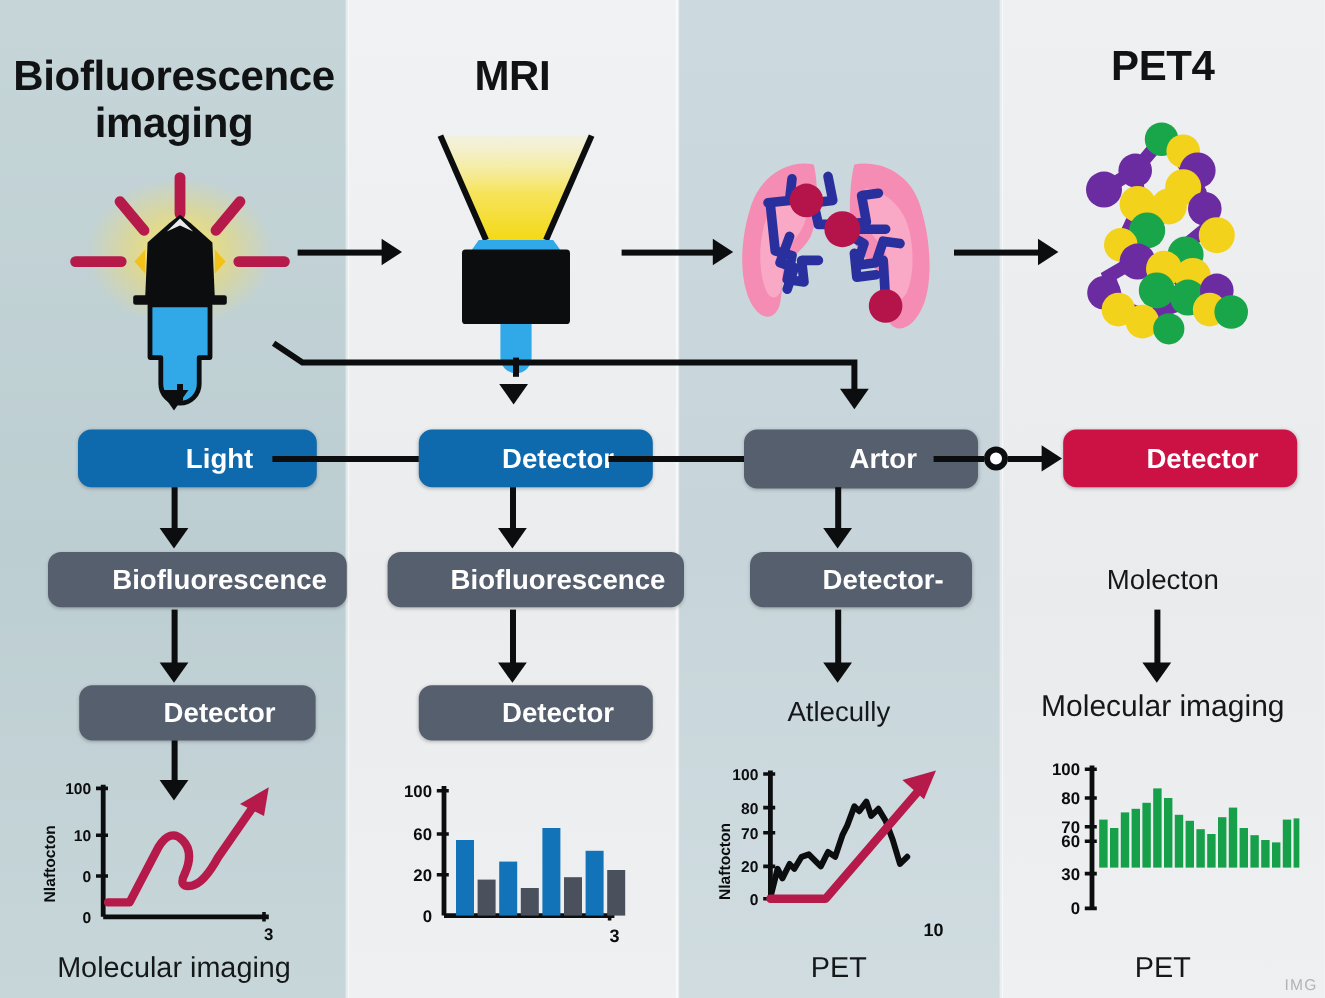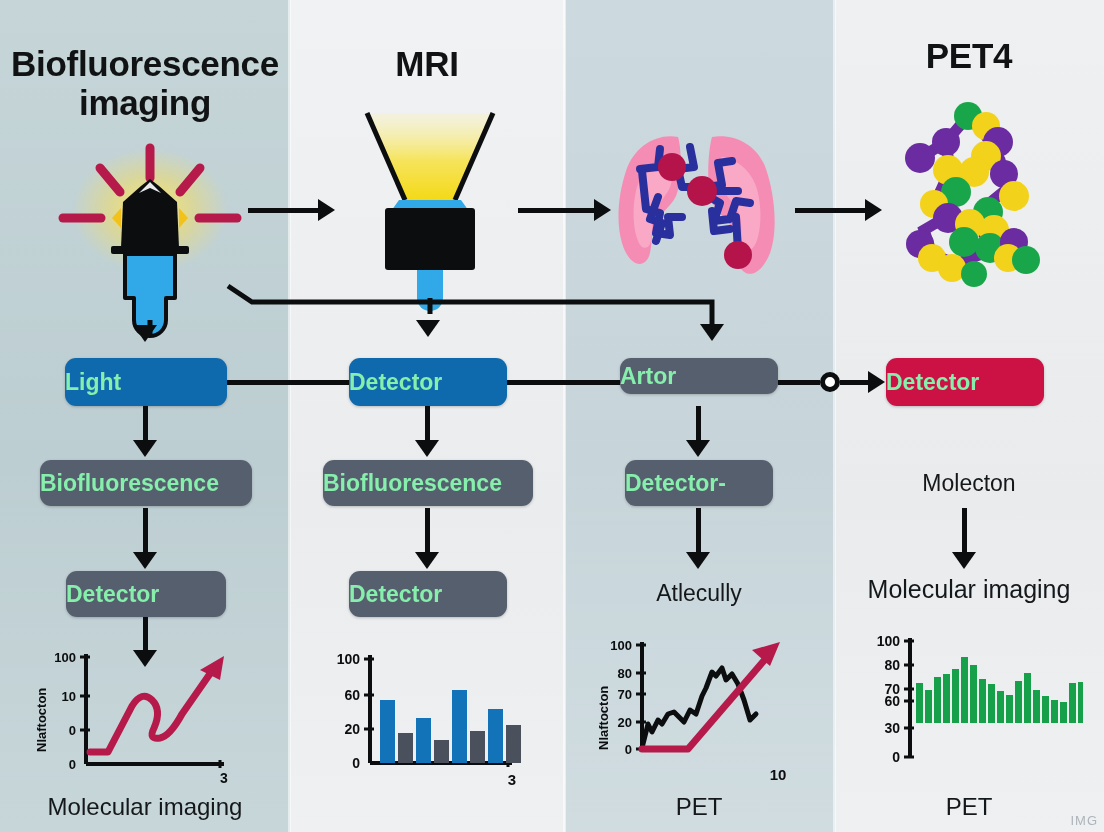--- a/index.html
+++ b/index.html
@@ -45,26 +45,28 @@
     font-weight: 700;
     line-height: 1.12;
     letter-spacing: -0.3px;
   }
 
   
   .pill {
     position: absolute;
     display: flex;
     align-items: center;
+    justify-content: center;
     border-radius: 11px;
-    color: #86efac;
+    color: #ffffff;
     font-size: 23px;
     font-weight: 600;
     box-shadow: 0 1px 3px rgba(0,0,0,0.22);
     white-space: nowrap;
+    padding-left: 37px;
   }
   .pill.blue    { background: #0f69ad; }
   .pill.gray    { background: #565f6e; }
   .pill.crimson { background: #cc1144; }
 
   .plain-label {
     position: absolute;
     text-align: center;
     color: #15181b;
     font-size: 23px;
@@ -271,21 +273,21 @@
     <path d="M8 4 L32 20 L492 20 L492 44" stroke="#0b0d0f" stroke-width="5" fill="none" stroke-linejoin="miter"></path>
   </svg>
   <div class="arrow-down" style="left:700px; top:324px;"></div>
 
   <div class="pill blue" style="left:65px; top:358px; width:162px; height:48px;">
     <span>Light</span>
   </div>
   <div class="pill blue" style="left:349px; top:358px; width:158px; height:48px;">
     <span>Detector</span>
   </div>
-  <div class="pill gray" style="left:620px; top:358px; width:158px; height:36px;">
+  <div class="pill gray" style="left:620px; top:358px; width:158px; height:49px;">
     <span>Artor</span>
   </div>
   <div class="pill crimson" style="left:886px; top:358px; width:158px; height:48px;">
     <span>Detector</span>
   </div>
 
   <div class="hline" style="left:227px; top:380px; width:122px;"></div>
   <div class="hline" style="left:507px; top:380px; width:113px;"></div>
   <div class="hline" style="left:778px; top:380px; width:42px;"></div>
   <div class="node-circle" style="left:820px; top:372px;"></div>

